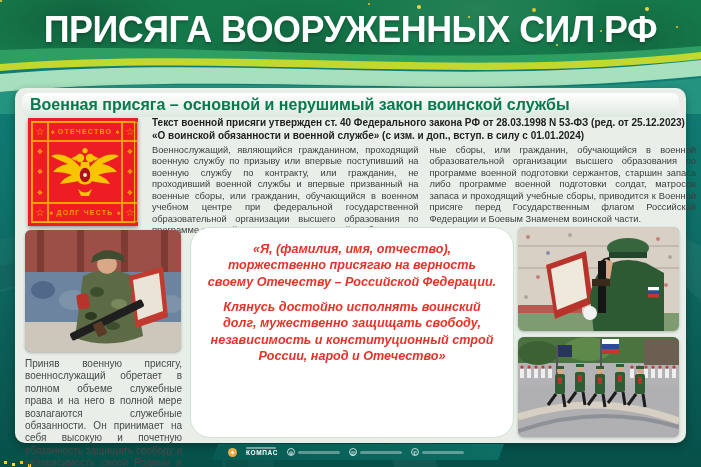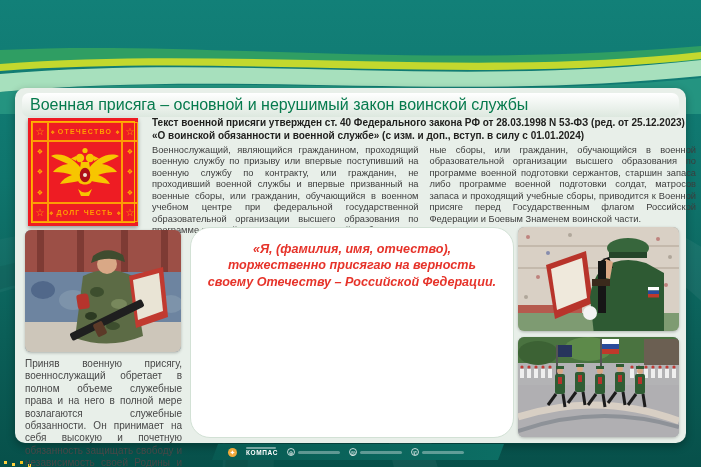--- a/index.html
+++ b/index.html
@@ -26,21 +26,21 @@
   .rings{position:absolute;left:-120px;bottom:-160px;width:340px;height:340px;border-radius:50%;
     border:3px solid rgba(255,255,255,.04);box-shadow:0 0 0 22px rgba(0,0,0,.05),0 0 0 48px rgba(255,255,255,.03);}
   .bottom-dots{position:absolute;left:4px;top:461px;width:3px;height:3px;background:#ffd23f;z-index:2;
     box-shadow:8px 2px 0 #ffd23f,16px 0 0 #f6c31c,24px 3px 0 #ffd23f;}
   
   .card{position:absolute;left:15px;top:88px;width:671px;height:355px;background:#e8efe9;
     border-radius:10px;box-shadow:0 3px 9px rgba(0,0,0,.32);z-index:2;}
   .subheader{position:absolute;left:7px;right:7px;top:5px;height:24px;border-radius:7px;
     background:linear-gradient(180deg,#ffffff,#dde8df);display:flex;align-items:center;
     padding-left:8px;box-sizing:border-box;}
-  .subheader span{font-size:16px;font-weight:normal;color:#067a4d;white-space:nowrap;}
+  .subheader span{font-size:16px;font-weight:bold;color:#067a4d;white-space:nowrap;}
   
   .flag{position:absolute;left:13px;top:30px;width:110px;height:108px;background:#ee1c23;
     box-shadow:0 2px 4px rgba(0,0,0,.35);}
   .flag-grid{position:absolute;inset:3px;border:1px solid #ffb300;display:grid;
     grid-template-columns:16px 1fr 16px;grid-template-rows:19px 1fr 19px;}
   .flag-grid>div{box-shadow:inset 0 0 0 1px rgba(255,179,0,.85);display:flex;align-items:center;justify-content:center;}
   .flag-star{color:#ffb300;font-size:10px;line-height:1;}
   .flag-band{gap:3px;}
   .flag-band .lbl{color:#ff9f00;font-weight:bold;font-size:7px;letter-spacing:1.2px;white-space:nowrap;}
   .flag-band .orn{color:#ffb300;font-size:5px;}
@@ -78,20 +78,24 @@
   .contact{display:flex;align-items:center;gap:3px;}
   .contact .ic{width:8px;height:8px;border-radius:50%;border:1px solid rgba(255,255,255,.75);
     color:rgba(255,255,255,.9);font-size:5.5px;line-height:8px;text-align:center;box-sizing:border-box;}
   .contact .txt{width:42px;height:3px;background:rgba(255,255,255,.35);border-radius:2px;}
 </style>
 </head>
 <body>
 
 <div class="poster">
 
+  <div class="banner">
+    <span class="speckles"></span>
+    <div class="banner-title">ПРИСЯГА ВООРУЖЕННЫХ СИЛ РФ</div>
+  </div>
 
   <svg class="waves" width="701" height="70" viewBox="0 0 701 70">
     <path d="M0,6 C200,-4 420,26 701,2 L701,16 C430,38 210,10 0,24 Z" fill="#2f9e63"></path>
     <path d="M0,20 C230,2 470,34 701,8 L701,15 C470,41 230,10 0,27 Z" fill="#c3d82e"></path>
     <path d="M0,30 C240,10 450,44 701,16 L701,32 C440,58 240,26 0,48 Z" fill="#a7e0bd"></path>
     <path d="M0,48 C240,28 460,58 701,34 L701,70 L0,70 Z" fill="#35a98c" opacity=".55"></path>
   </svg>
   <div class="corner-swoosh"></div>
   <div class="rings"></div>
   <span class="bottom-dots"></span>
@@ -183,20 +187,21 @@
           <rect x="42" y="86" width="80" height="8" rx="2" fill="#1f1f1f" transform="rotate(-26 82 90)"></rect>
           <rect x="70" y="92" width="10" height="14" rx="2" fill="#5c3a28" transform="rotate(-26 75 99)"></rect>
         </g>
       </svg>
     </div>
 
     <div class="caption">Приняв военную присягу, военнослужащий обретает в полном объеме служебные права и на него в полной мере возлагаются служебные обязанности. Он принимает на себя высокую и почетную обязанность защищать свободу и независимость своей Родины и своего народа</div>
 
     <div class="oath">
       <p>«Я, (фамилия, имя, отчество), торжественно присягаю на верность своему Отечеству – Российской Федерации.</p>
+      <p>Клянусь достойно исполнять воинский долг, мужественно защищать свободу, независимость и конституционный строй России, народ и Отечество»</p>
     </div>
 
     <div class="photo photo-right-top">
       <svg width="161" height="104" viewBox="0 0 161 104" preserveAspectRatio="none">
         <rect width="161" height="104" fill="#d9d0c5"></rect>
         <rect y="18" width="161" height="2" fill="#c4b9ac"></rect>
           <rect y="40" width="161" height="2" fill="#c4b9ac"></rect>
         <g opacity=".55">
           <circle cx="10" cy="10" r="2" fill="#a94444"></circle>
             <circle cx="30" cy="26" r="2" fill="#44559a"></circle>

